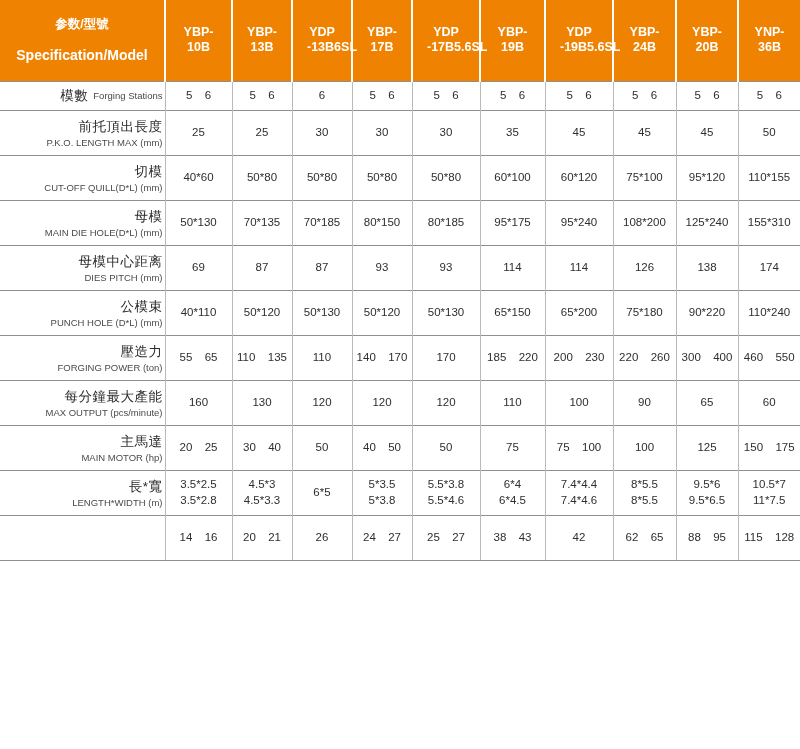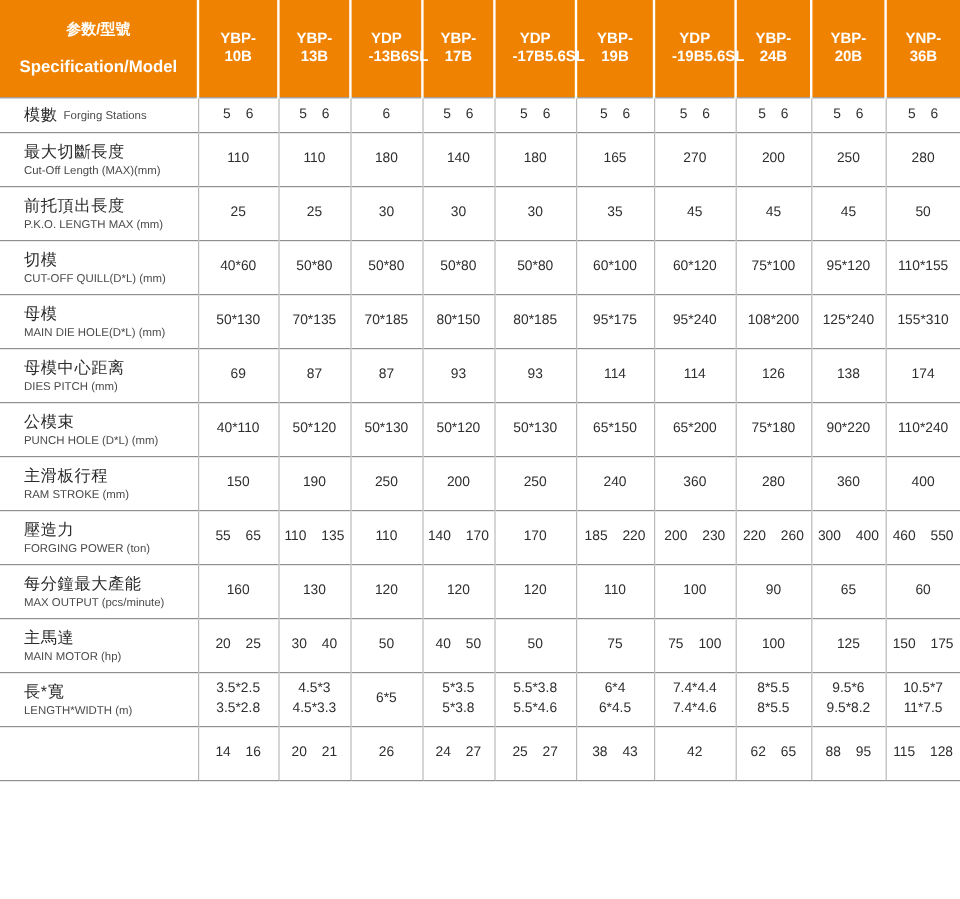--- a/index.html
+++ b/index.html
@@ -30,21 +30,21 @@
   tbody tr:last-child td { border-bottom: 1px solid #8f8f8f; }
   tbody td.val {
     border-left: 1px solid #b9b9b9;
     text-align: center;
     font-size: 11.5px; color: #2e2e2e;
     white-space: pre-wrap; word-spacing: 3px;
     line-height: 1.35;
     padding: 2px 1px;
   }
   tbody td.label {
-    text-align: left; padding: 3px 2px 3px 20px;
+    text-align: right; padding: 3px 2px 3px 20px;
   }
   tbody td.label .zh { font-size: 13.5px; color: #2b2b2b; letter-spacing: 0.5px; }
   tbody td.label .en { display: block; font-size: 9.5px; color: #4a4a4a; margin-top: 1px; }
   tbody tr.compact td { height: 22px; }
   tbody td.label.inline .en { display: inline; margin-left: 5px; vertical-align: 1px; }
 </style>
 </head>
 <body>
 
 <table class="spec-table">
@@ -92,33 +92,20 @@
         <td class="val">6</td>
         <td class="val">5  6</td>
         <td class="val">5  6</td>
         <td class="val">5  6</td>
         <td class="val">5  6</td>
         <td class="val">5  6</td>
         <td class="val">5  6</td>
         <td class="val">5  6</td>
       </tr>
       <tr>
-        <td class="label"><span class="zh">最大切斷長度</span><span class="en">Cut-Off Length (MAX)(mm)</span></td>
-        <td class="val">110</td>
-        <td class="val">110</td>
-        <td class="val">180</td>
-        <td class="val">140</td>
-        <td class="val">180</td>
-        <td class="val">165</td>
-        <td class="val">270</td>
-        <td class="val">200</td>
-        <td class="val">250</td>
-        <td class="val">280</td>
-      </tr>
-      <tr>
         <td class="label"><span class="zh">前托頂出長度</span><span class="en">P.K.O. LENGTH MAX (mm)</span></td>
         <td class="val">25</td>
         <td class="val">25</td>
         <td class="val">30</td>
         <td class="val">30</td>
         <td class="val">30</td>
         <td class="val">35</td>
         <td class="val">45</td>
         <td class="val">45</td>
         <td class="val">45</td>
@@ -168,33 +155,20 @@
         <td class="val">40*110</td>
         <td class="val">50*120</td>
         <td class="val">50*130</td>
         <td class="val">50*120</td>
         <td class="val">50*130</td>
         <td class="val">65*150</td>
         <td class="val">65*200</td>
         <td class="val">75*180</td>
         <td class="val">90*220</td>
         <td class="val">110*240</td>
-      </tr>
-      <tr>
-        <td class="label"><span class="zh">主滑板行程</span><span class="en">RAM STROKE (mm)</span></td>
-        <td class="val">150</td>
-        <td class="val">190</td>
-        <td class="val">250</td>
-        <td class="val">200</td>
-        <td class="val">250</td>
-        <td class="val">240</td>
-        <td class="val">360</td>
-        <td class="val">280</td>
-        <td class="val">360</td>
-        <td class="val">400</td>
       </tr>
       <tr>
         <td class="label"><span class="zh">壓造力</span><span class="en">FORGING POWER (ton)</span></td>
         <td class="val">55  65</td>
         <td class="val">110  135</td>
         <td class="val">110</td>
         <td class="val">140  170</td>
         <td class="val">170</td>
         <td class="val">185  220</td>
         <td class="val">200  230</td>
@@ -239,21 +213,21 @@
 5*3.8</td>
         <td class="val">5.5*3.8
 5.5*4.6</td>
         <td class="val">6*4
 6*4.5</td>
         <td class="val">7.4*4.4
 7.4*4.6</td>
         <td class="val">8*5.5
 8*5.5</td>
         <td class="val">9.5*6
-9.5*8.2</td>
+9.5*6.5</td>
         <td class="val">10.5*7
 11*7.5</td>
       </tr>
       <tr>
         <td class="label"></td>
         <td class="val">14  16</td>
         <td class="val">20  21</td>
         <td class="val">26</td>
         <td class="val">24  27</td>
         <td class="val">25  27</td>

